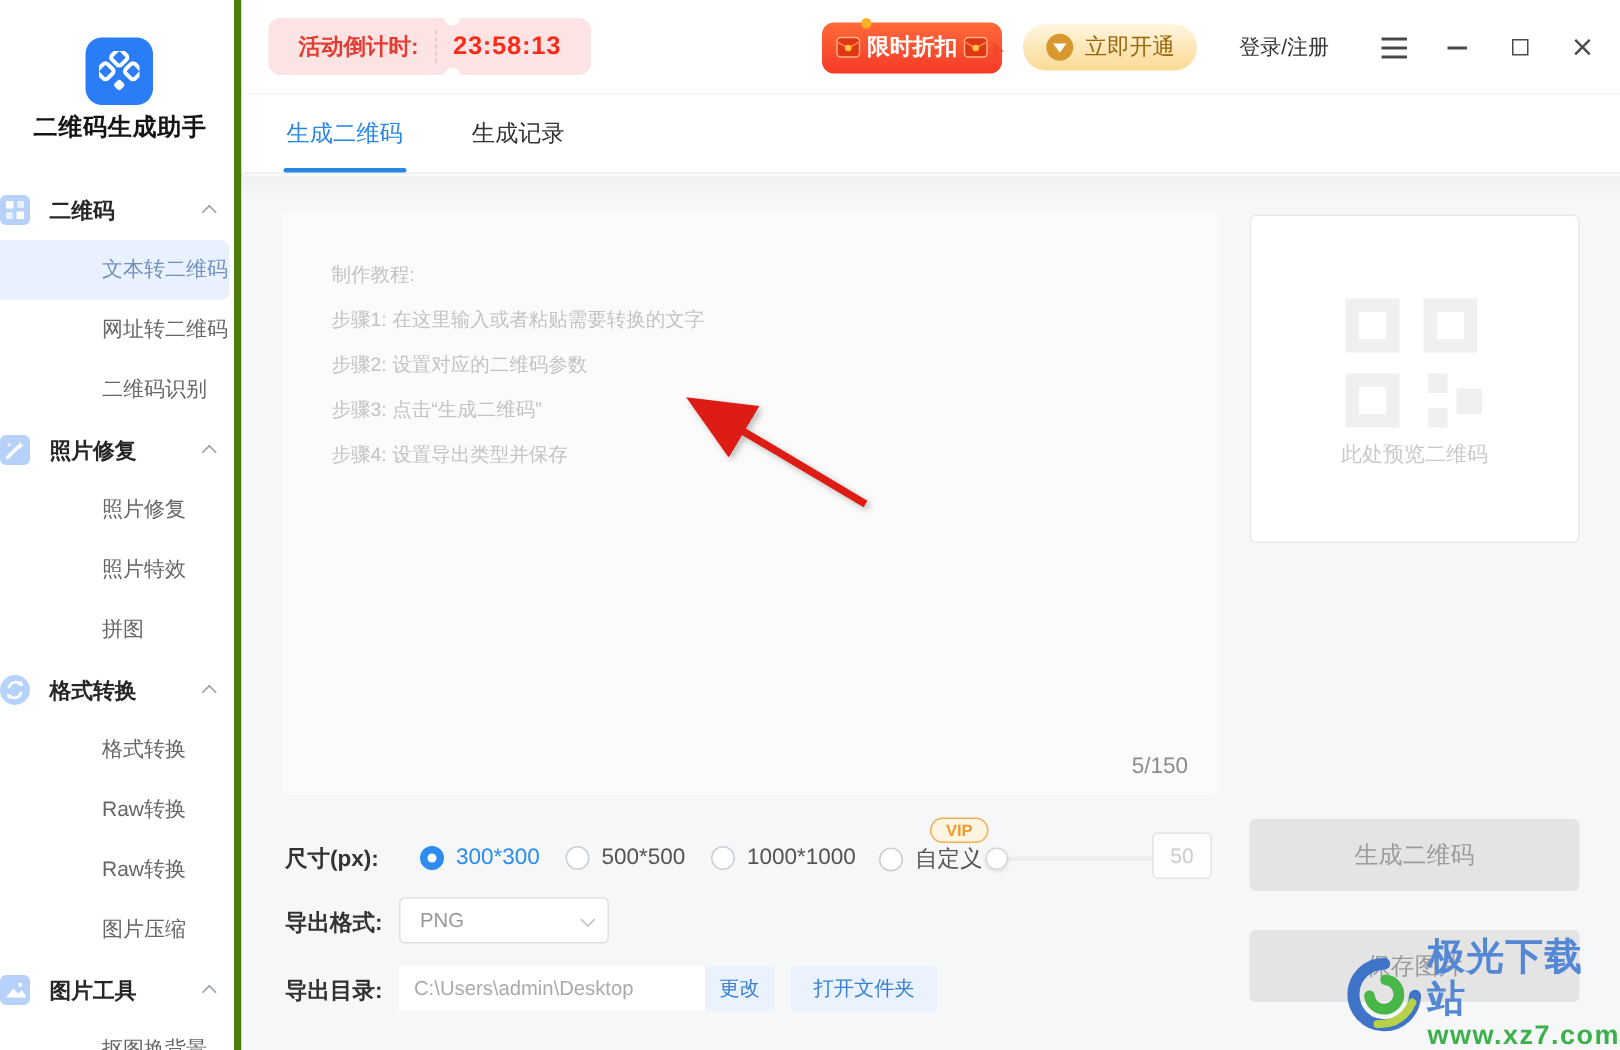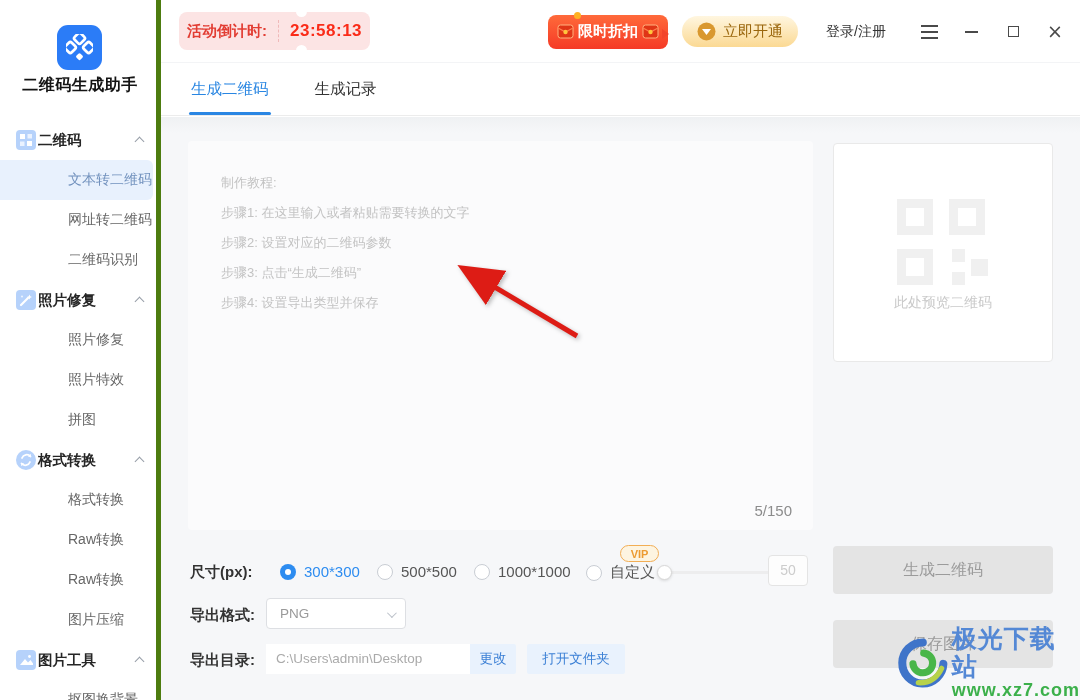--- a/index.html
+++ b/index.html
@@ -4,29 +4,29 @@
 <style>
   * { box-sizing: border-box; margin: 0; padding: 0; }
   body { font-family: "Liberation Sans", "DejaVu Sans", sans-serif; background:#dcdcdc; }
   .app { position:relative; width:1080px; height:700px; background:#fff; overflow:hidden; }
 
   
   .sidebar { position:absolute; left:0; top:0; width:161px; height:700px; background:#fff; border-right:5px solid #4d7c0f; }
   .logo { position:absolute; left:57px; top:25px; width:45px; height:45px; background:#2b7cf7; border-radius:11px; display:flex; align-items:center; justify-content:center; }
   .app-title { position:absolute; top:75px; left:0; width:160px; text-align:center; font-weight:bold; font-size:16px; color:#141414; letter-spacing:.5px; }
   .menu { position:absolute; top:120px; left:0; width:160px; }
-  .mgroup { height:40px; display:flex; align-items:center; padding-left:16px; gap:2px; font-size:14.5px; font-weight:bold; color:#262626; position:relative; cursor:pointer; }
+  .mgroup { height:40px; display:flex; align-items:center; gap:13px; font-size:14.5px; font-weight:bold; color:#262626; position:relative; cursor:pointer; }
   .gicon { width:20px; height:20px; flex:0 0 20px; }
   .chev { position:absolute; right:17px; top:18px; width:7px; height:7px; border-left:1.6px solid #979ea8; border-top:1.6px solid #979ea8; transform:rotate(45deg); }
   .mitem { height:40px; display:flex; align-items:center; padding-left:68px; font-size:14px; color:#666; cursor:pointer; }
   .mitem.active { width:153px; background:#e8f1fd; border-radius:0 6px 6px 0; color:#7191bd; }
 
   
   .topbar { position:absolute; left:161px; top:0; width:919px; height:63px; background:#fff; border-bottom:1px solid #f3f4f6; }
-  .ticket { position:absolute; left:18px; top:12px; height:38px; background:#fce4e4; border-radius:8px; display:flex; align-items:center; padding:0 8px; }
+  .ticket { position:absolute; left:18px; top:12px; height:38px; background:#fce4e4; border-radius:8px; display:flex; align-items:center; padding:0 20px; }
   .ticket-label { font-size:15px; font-weight:bold; color:#e23d33; }
   .ticket-div { width:0; height:22px; border-left:1px dashed #f0b9b9; margin:0 11px; }
   .ticket-time { font-size:17px; font-weight:bold; color:#fa2c19; letter-spacing:.5px; }
   .ticket::before, .ticket::after { content:''; position:absolute; left:117px; width:11px; height:11px; background:#fff; border-radius:50%; }
   .ticket::before { top:-6px; } .ticket::after { bottom:-6px; }
   .tb-right { position:absolute; right:10px; top:0; height:63px; display:flex; align-items:center; }
   .discount-btn { position:relative; height:34px; background:linear-gradient(180deg,#ff6a3a,#f53a26); border-radius:8px; color:#fff; font-weight:bold; font-size:15px; display:flex; align-items:center; gap:4px; padding:0 9px; cursor:pointer; }
   .discount-btn::after { content:''; position:absolute; right:-6px; top:14px; border:5px solid transparent; border-left:7px solid #f2452c; }
   .discount-dot { position:absolute; left:26px; top:-3px; width:7px; height:7px; background:#ffb224; border-radius:50%; }
   .activate-btn { height:31px; margin-left:14px; border-radius:16px; background:linear-gradient(180deg,#fff6e0,#fbd globalization93); background:linear-gradient(180deg,#fff6e0,#fbd993); display:flex; align-items:center; gap:7px; padding:0 15px; font-size:15px; color:#9a660c; cursor:pointer; }

